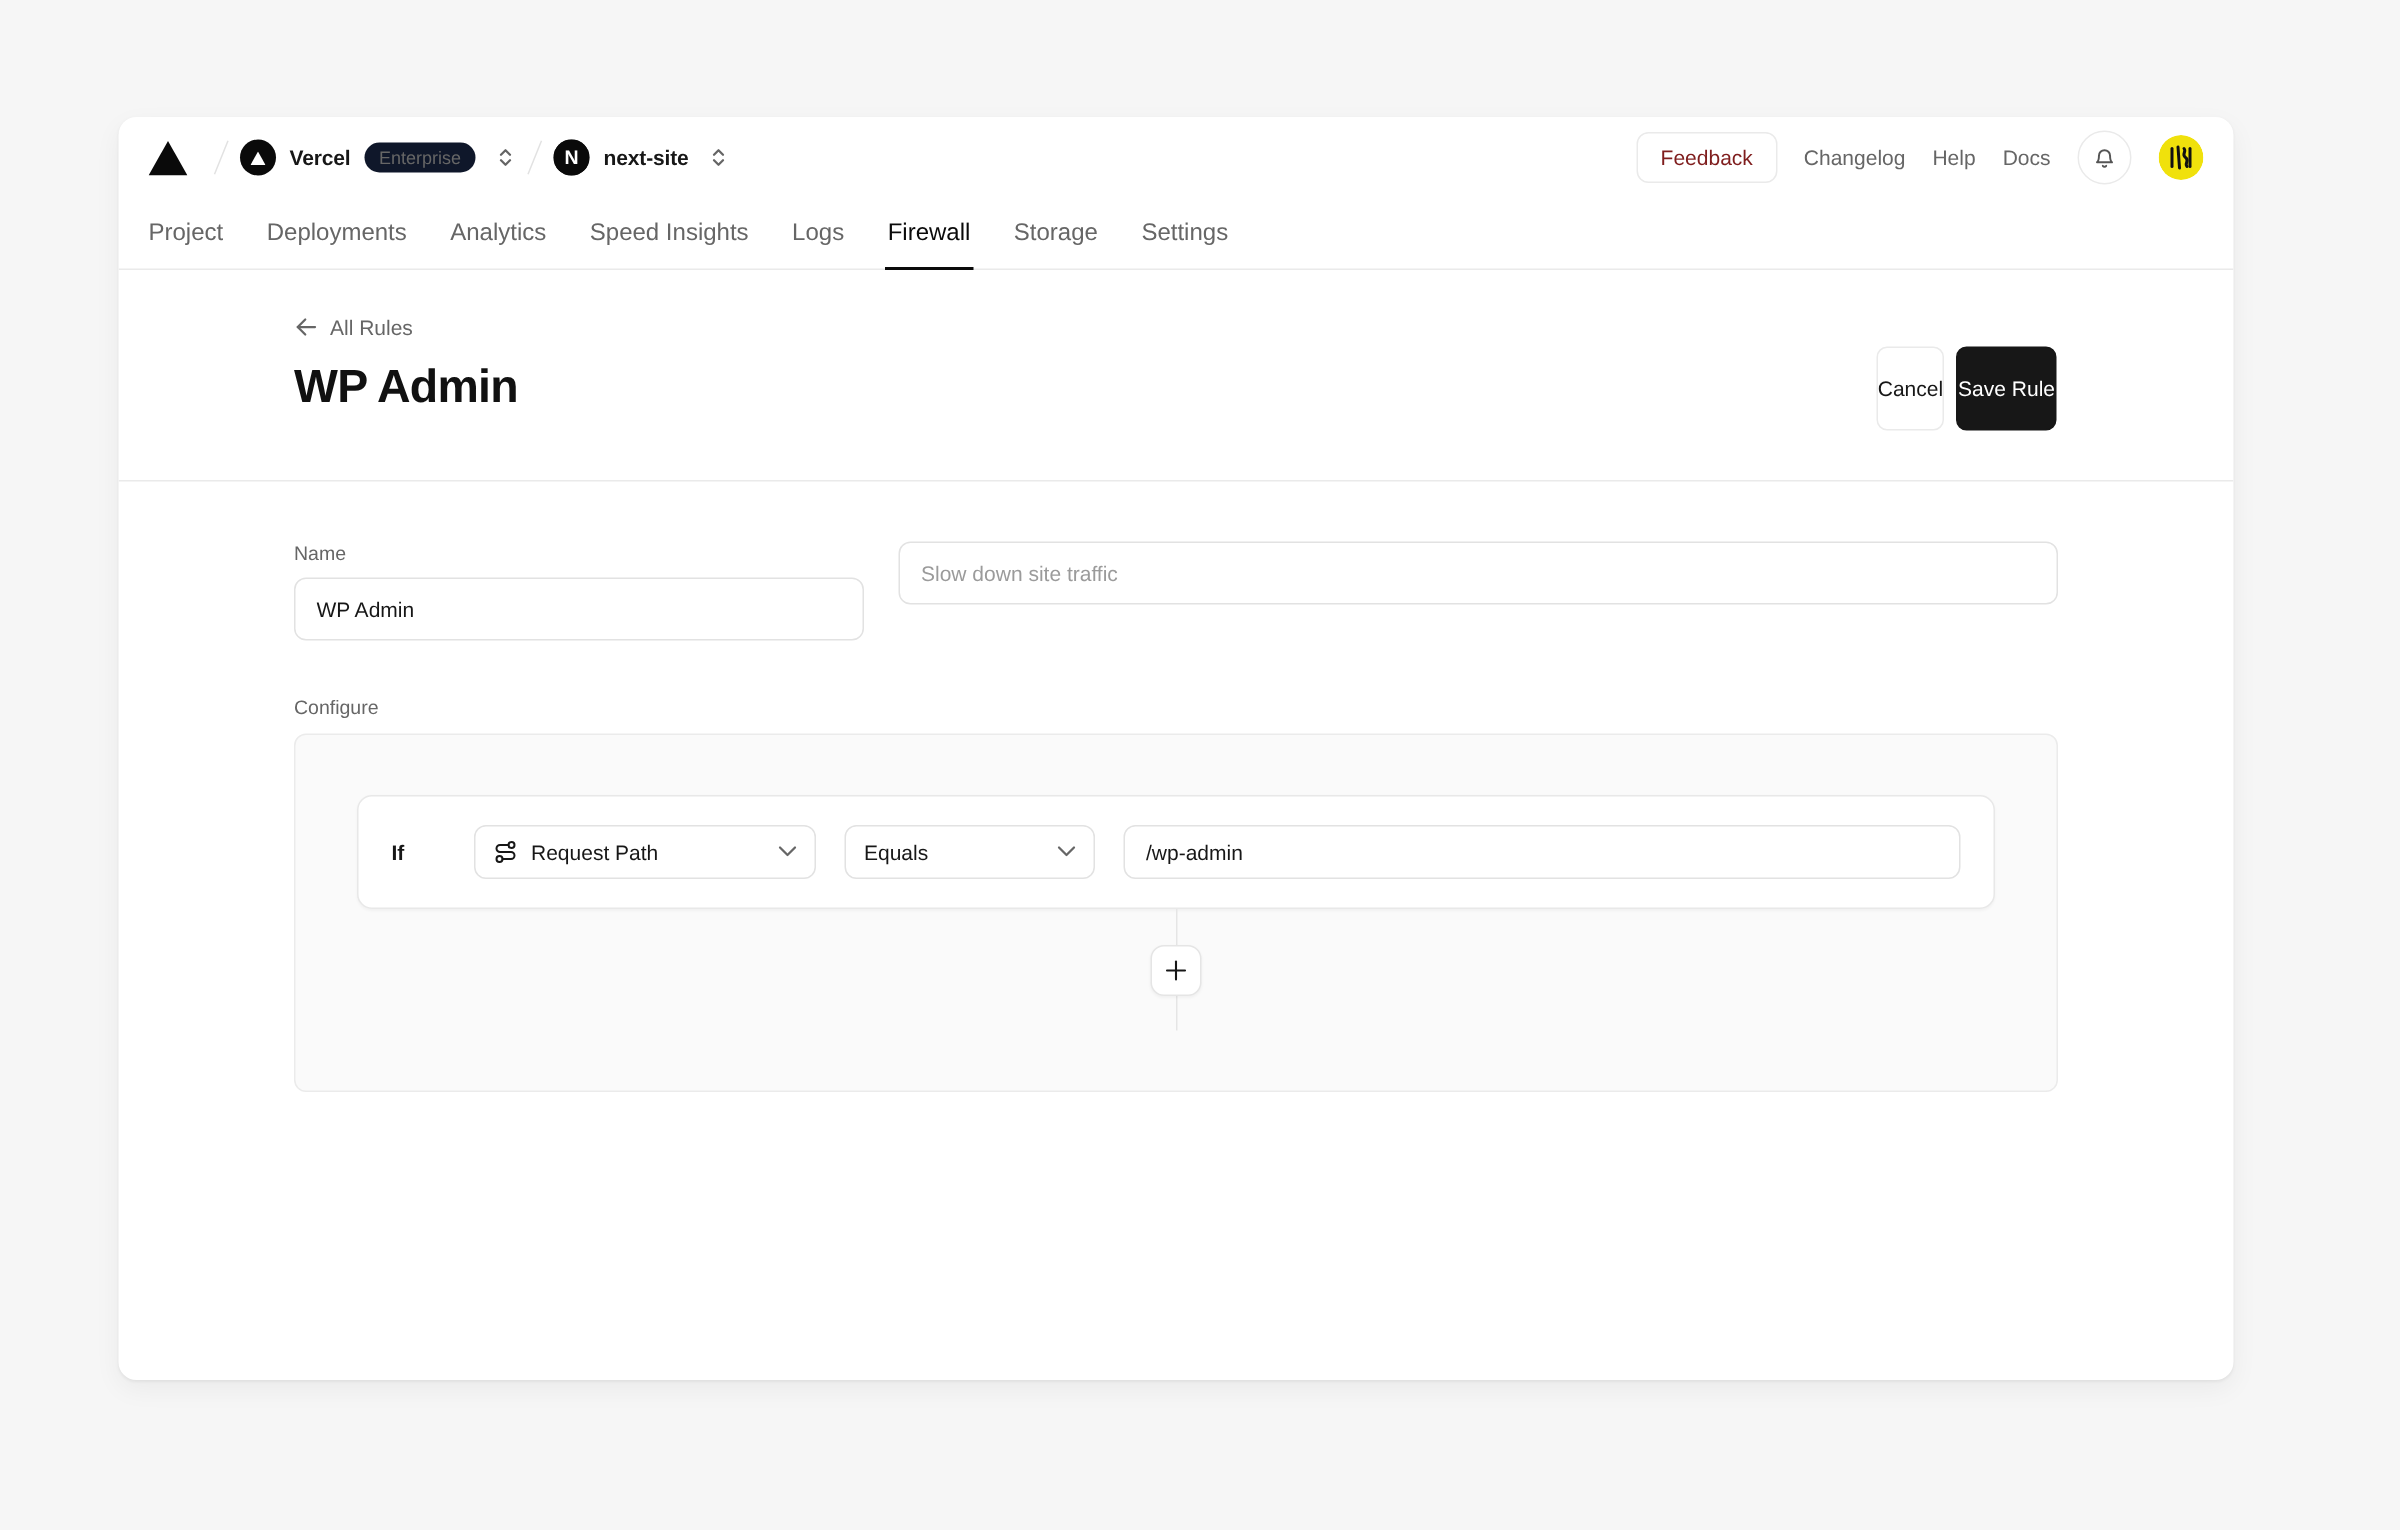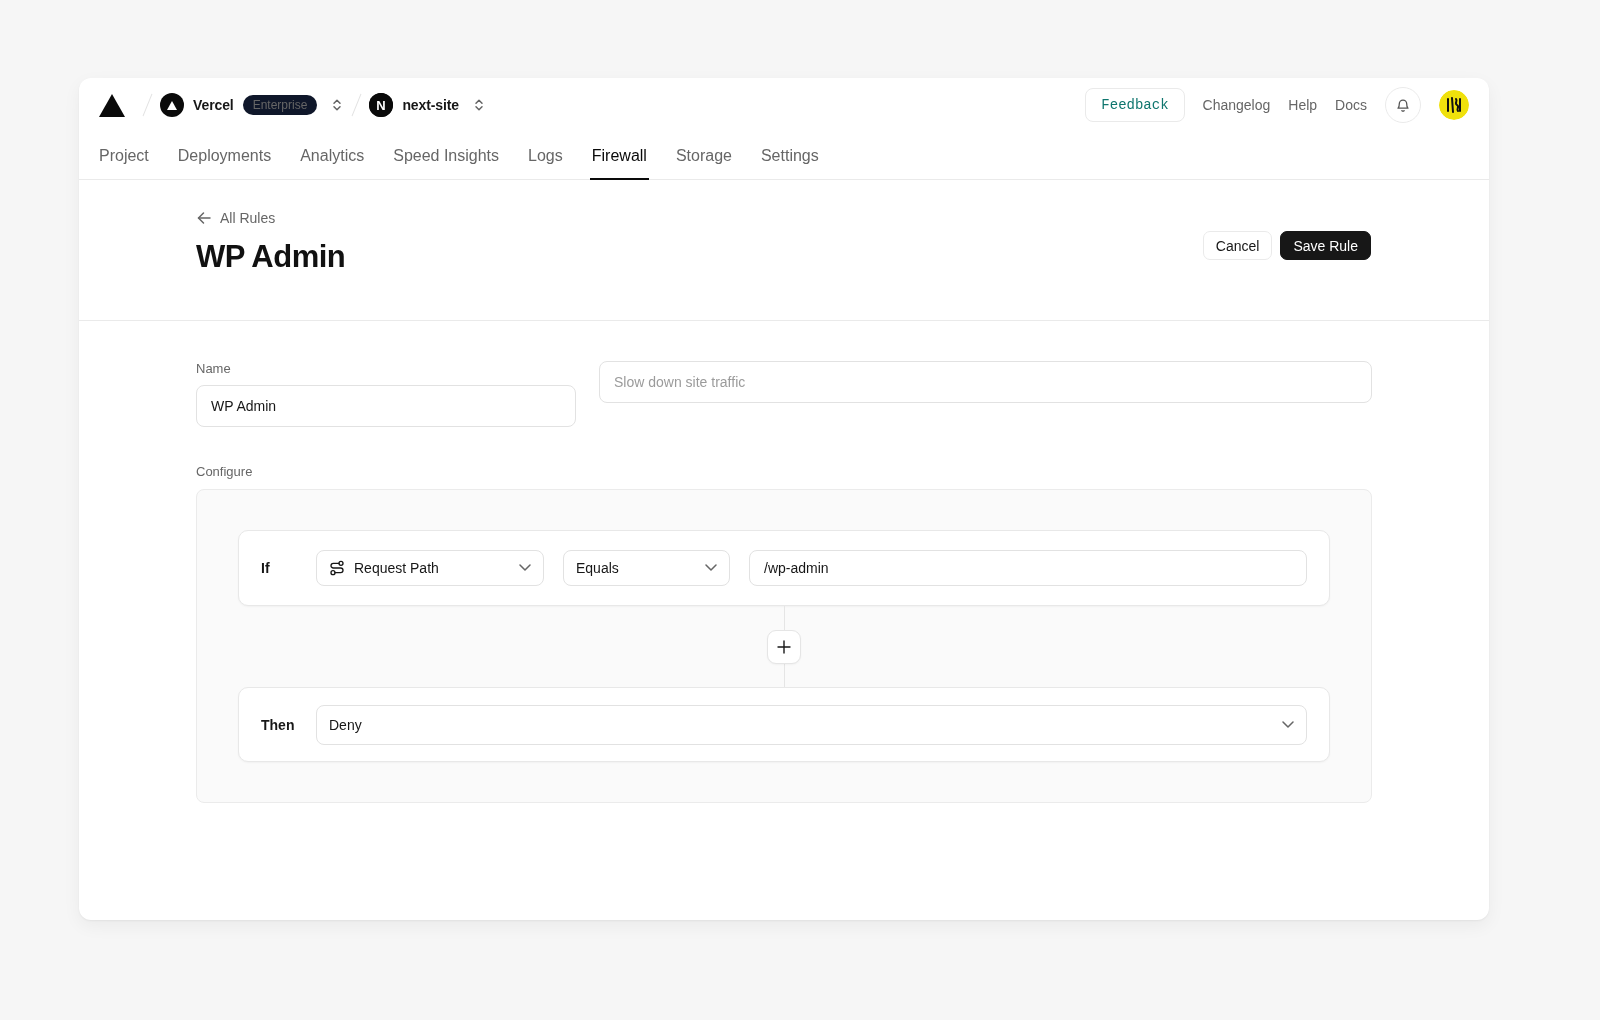--- a/index.html
+++ b/index.html
@@ -38,23 +38,23 @@
   }
   .entity-name { font-size: 14px; font-weight: 700; letter-spacing: -.1px; }
   .badge {
     background: #0f172a; color: #666;
     font-size: 12px; padding: 3px 10px; border-radius: 999px;
   }
   .switcher { display: flex; align-items: center; margin-left: 4px; cursor: pointer; color: #666; }
 
   .topbar-right { display: flex; align-items: center; gap: 18px; }
   .feedback-btn {
-    border: 1px solid #eaeaea; background: #fff; color: #0f766e;
+    border: 1px solid #eaeaea; background: #fff; color: #7f1d1d;
     font-size: 14px; padding: 8px 15px; border-radius: 8px;
-    font-family: Liberation Mono, monospace; cursor: pointer;
+    font-family: Liberation Sans, sans-serif; cursor: pointer;
   }
   .top-link { font-size: 14px; color: #666; text-decoration: none; cursor: pointer; }
   .bell-btn {
     width: 36px; height: 36px; border-radius: 50%;
     border: 1px solid #eaeaea; background: #fff;
     display: flex; align-items: center; justify-content: center;
     cursor: pointer; color: #555;
   }
   .user-avatar { width: 30px; height: 30px; border-radius: 50%; overflow: hidden; cursor: pointer; }
 
@@ -76,21 +76,21 @@
   }
 
   
   .hero { height: 140px; position: relative; padding: 30px 118px 0 117px; }
   .back-link {
     display: inline-flex; align-items: center; gap: 8px;
     font-size: 14px; color: #666; cursor: pointer;
   }
   .page-title { margin-top: 9px; font-size: 31px; font-weight: 700; letter-spacing: -.5px; color: #111; }
   .hero-actions { position: absolute; top: 51px; right: 118px; display: flex; gap: 8px; }
-  .btn { height: 29px; padding: 0 12px; border-radius: 7px; font-size: 14px; font-weight: 500;
+  .btn { height: 56px; padding: 0 0; border-radius: 7px; font-size: 14px; font-weight: 500;
          font-family: inherit; cursor: pointer; display: flex; align-items: center; }
   .btn-secondary { background: #fff; border: 1px solid #eaeaea; color: #171717; }
   .btn-primary { background: #171717; border: 1px solid #171717; color: #fff; }
 
   .divider { height: 1px; background: #eaeaea; }
 
   
   .form-area { padding: 40px 117px 0 117px; }
   .field-row { display: flex; gap: 23px; }
   .field { display: flex; flex-direction: column; }
@@ -295,28 +295,17 @@
         <button class="plus-btn">
           <span>
             <svg width="14" height="14" viewBox="0 0 14 14" fill="none" stroke="#171717" stroke-width="1.4" stroke-linecap="round">
                 <path d="M7 1v12"></path>
                 <path d="M1 7h12"></path>
               </svg>
           </span>
         </button>
       </div>
 
-      <div class="rule-card then-card">
-        <span class="rule-prefix">Then</span>
-        <div class="select-box then-select">
-          <span>Deny</span>
-          <span class="chev">
-            <svg width="12" height="8" viewBox="0 0 12 8" fill="none" stroke="#666" stroke-width="1.5" stroke-linecap="round" stroke-linejoin="round">
-                <path d="M1 1l5 5 5-5"></path>
-              </svg>
-          </span>
-        </div>
-      </div>
 
     </div>
   </div>
 
 </div>
 
 </body></html>

